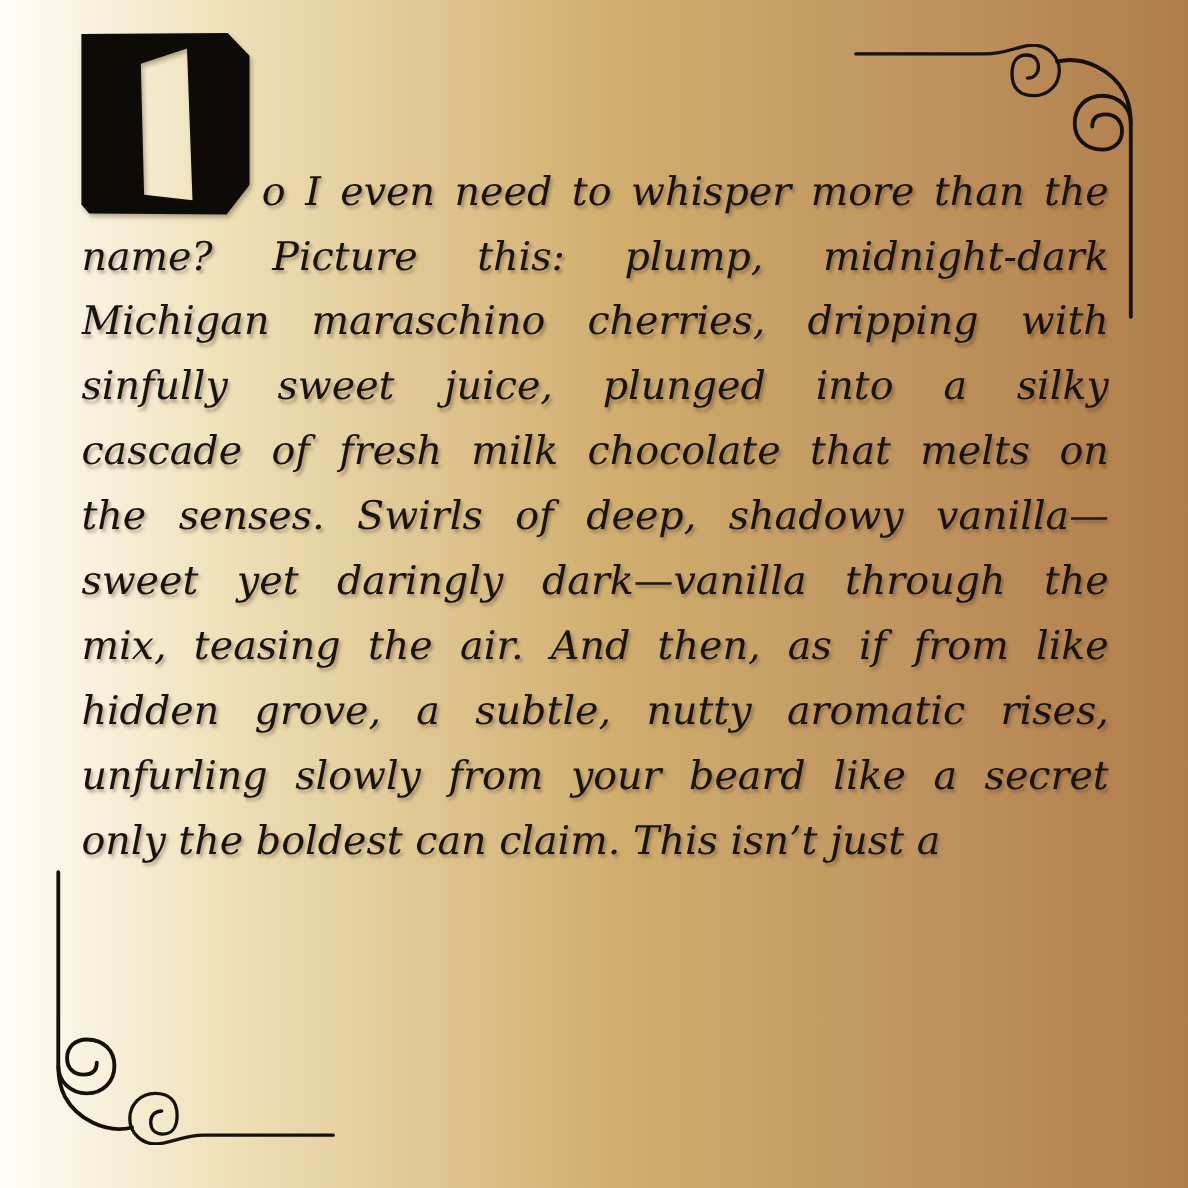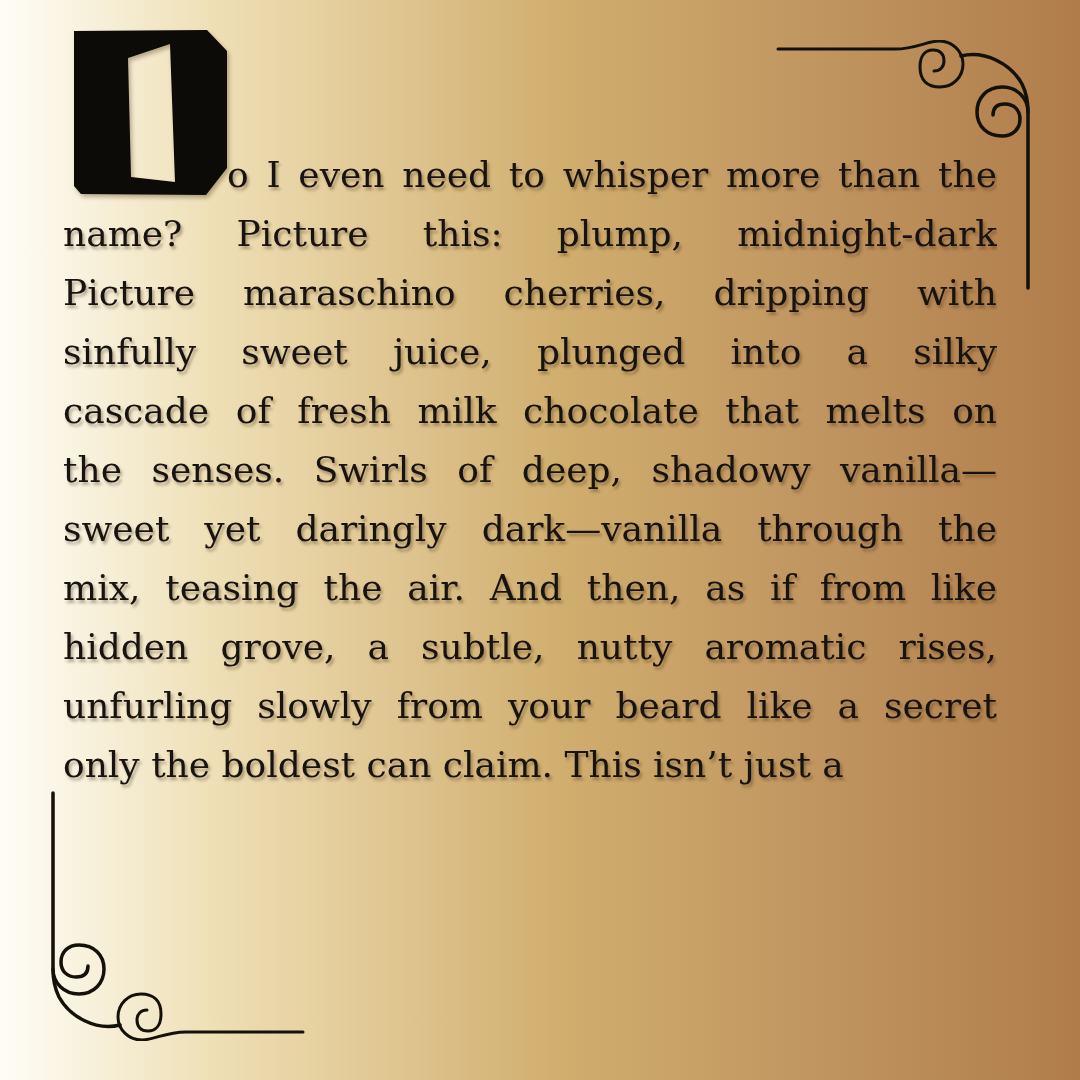--- a/index.html
+++ b/index.html
@@ -12,23 +12,24 @@
       #fffdf7 0%,
       #eedfb5 20%,
       #dcc089 40%,
       #d0ae6e 52%,
       #c09560 76%,
       #b07d4a 100%);
     font-family: "DejaVu Serif", "Liberation Serif", serif;
   }
   .paragraph {
     position: absolute;
-    left: 63px;
+    left: 74px;
     top: 145px;
     width: 934px;
+    font-style: italic;
     font-size: 36px;
     line-height: 59px;
     color: #171310;
     text-shadow: 2px 3px 3px rgba(66, 40, 10, 0.38);
   }
   .line {
     text-align: justify;
     text-align-last: justify;
     height: 59px;
     overflow: hidden;
@@ -93,21 +94,21 @@
              C 212,47 202,58 202,72
              C 202,86 212,96 227,96
              C 238,96 245,89 245,79
              C 245,70 239,64 230,64
              C 222,64 218,68 218,75"></path>
   </svg>
 
   <div class="paragraph">
     <div class="line">o I even need to whisper more than the</div>
     <div class="line">name? Picture this: plump, midnight-dark</div>
-    <div class="line">Picture maraschino cherries, dripping with</div>
+    <div class="line">Michigan maraschino cherries, dripping with</div>
     <div class="line">sinfully sweet juice, plunged into a silky</div>
     <div class="line">cascade of fresh milk chocolate that melts on</div>
     <div class="line">the senses. Swirls of deep, shadowy vanilla—</div>
     <div class="line">sweet yet daringly dark—vanilla through the</div>
     <div class="line">mix, teasing the air. And then, as if from like</div>
     <div class="line">hidden grove, a subtle, nutty aromatic rises,</div>
     <div class="line">unfurling slowly from your beard like a secret</div>
     <div class="line">only the boldest can claim. This isn’t just a</div>
   </div>
 

